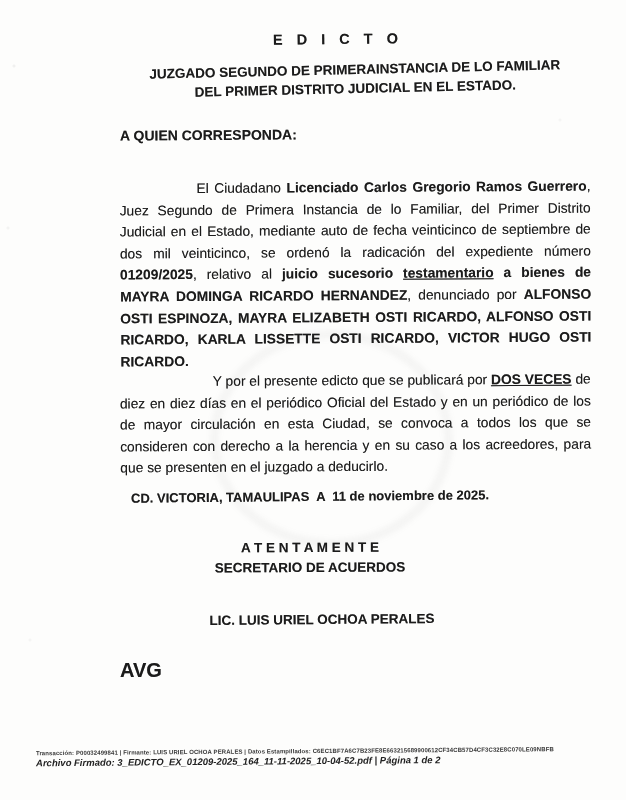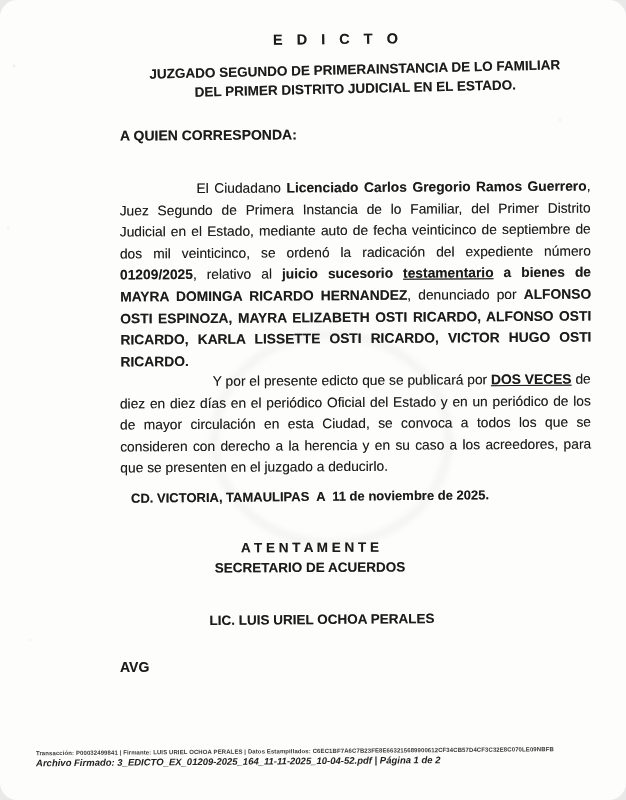--- a/index.html
+++ b/index.html
@@ -15,21 +15,20 @@
     background: #fdfdfc;
     overflow: hidden;
     font-family: "Liberation Sans", sans-serif;
     color: #1b1b1b;
     
     background-image:
       radial-gradient(circle at 14px 66px, rgba(0,0,0,0.05) 1px, transparent 2px),
       radial-gradient(circle at 8px 228px, rgba(0,0,0,0.04) 1px, transparent 2px),
       radial-gradient(circle at 560px 120px, rgba(0,0,0,0.03) 1px, transparent 2px),
       radial-gradient(circle at 30px 640px, rgba(0,0,0,0.03) 1px, transparent 2px);
-    border-radius: 17px;
   }
   .ink { text-shadow: 0 0 0.5px rgba(20,20,20,0.45); }
   .abs { position: absolute; }
   .b { font-weight: 700; }
   .u { text-decoration: underline; margin-top: 12px; }
 
   .doc-title {
     top: 31px; left: 103px; width: 470px;
     text-align: center;
     font-size: 14.5px; font-weight: 700;
@@ -72,21 +71,21 @@
     transform: rotate(-0.25deg);
   }
   .signatory {
     top: 612px; left: 120px; width: 404px;
     text-align: center;
     font-size: 13.5px; font-weight: 700;
     transform: rotate(-0.5deg);
   }
   .initials {
     top: 659px; left: 120px;
-    font-size: 14px; font-weight: 700;
+    font-size: 20px; font-weight: 700;
   }
   .footer {
     top: 748px; left: 36px; width: 580px;
     transform: rotate(-0.45deg);
   }
   .footer-transaction {
     font-size: 6px; font-weight: 700;
     color: #3a3a3a;
     letter-spacing: 0.1px;
     white-space: nowrap;

